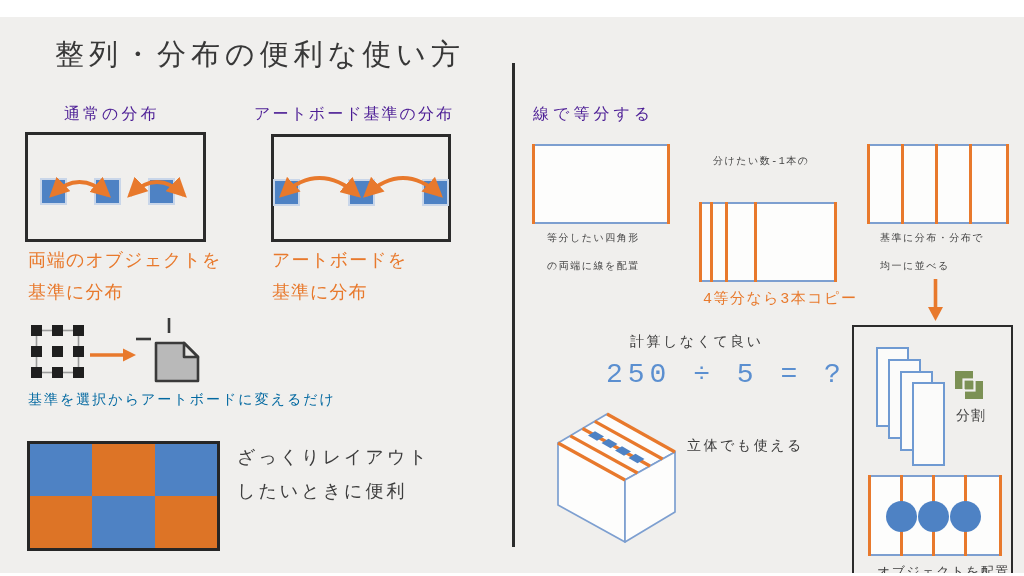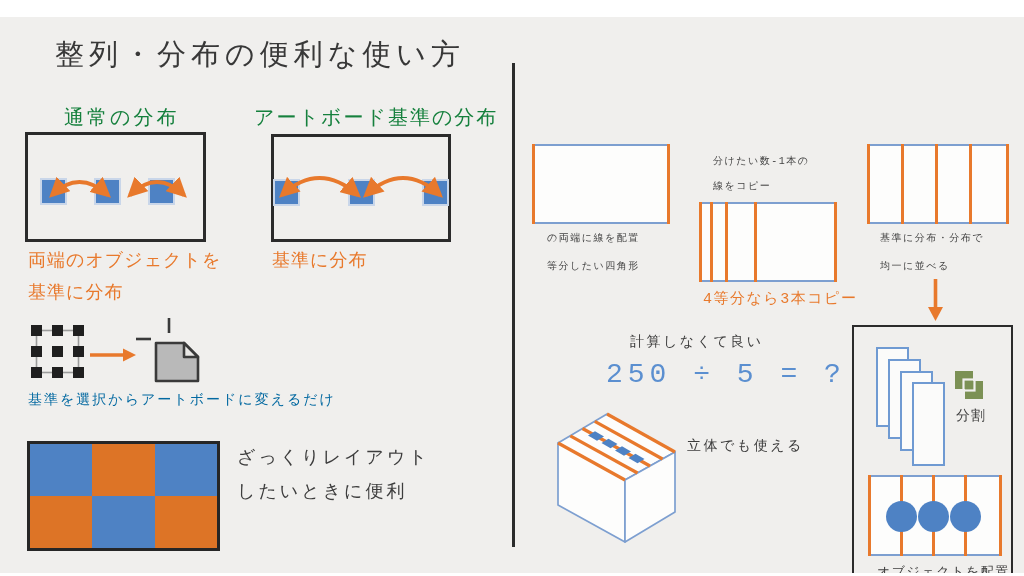--- a/index.html
+++ b/index.html
@@ -2,21 +2,21 @@
 <html><head>
 <meta charset="utf-8">
 <style>
   html,body{margin:0;padding:0;}
   .canvas{
     position:relative;width:1024px;height:556px;background:#f0efed;
     font-family:Liberation Mono, monospace;color:#3a3a3a;overflow:hidden;margin-top:17px;
   }
   .abs{position:absolute;}
   .title{font-size:29px;letter-spacing:5px;font-weight:500;color:#383838;}
-  .sec-label{font-size:20px;letter-spacing:3px;color:#15803d;}
+  .sec-label{font-size:16px;letter-spacing:3px;color:#4c1d95;}
   .frame{border:3px solid #2b2b2b;box-sizing:border-box;}
   .sq{position:absolute;width:27px;height:27px;background:#4e82c4;border:2px solid #c9d6e9;box-sizing:border-box;}
   .cap-orange{font-size:18px;letter-spacing:1px;line-height:32px;color:#e8792c;}
   .cap-ink{font-size:14px;letter-spacing:2px;color:#0369a1;}
   .tip{font-size:18px;letter-spacing:3px;line-height:34px;color:#3d3d3d;}
   .divider{position:absolute;left:512px;top:46px;width:2.5px;height:484px;background:#2b2b2b;}
   .thin-rect{position:absolute;box-sizing:border-box;background:#fdfdfc;
     border-top:2px solid #7d9fd0;border-bottom:2px solid #7d9fd0;}
   .oline{position:absolute;top:-2px;bottom:-2px;width:3px;background:#e8792c;}
   .cap13{font-size:10px;letter-spacing:1.5px;line-height:28px;color:#434343;}
@@ -66,20 +66,21 @@
       <path d="M 8 58 Q 45 24 84 58" fill="none" stroke="#e8792c" stroke-width="4" marker-start="url(#ah2)" marker-end="url(#ah2)"></path>
       <path d="M 92 58 Q 129 24 166 58" fill="none" stroke="#e8792c" stroke-width="4" marker-start="url(#ah2)" marker-end="url(#ah2)"></path>
     </svg>
   </div>
 
   <div class="abs cap-orange" style="left:28px;top:228px;">
     <div>両端のオブジェクトを</div>
     <div>基準に分布</div>
   </div>
   <div class="abs cap-orange" style="left:272px;top:228px;">
+    <div>アートボードを</div>
     <div>基準に分布</div>
   </div>
 
   <svg class="abs" style="left:31px;top:308px;" width="53" height="53" viewBox="0 0 53 53">
     <rect x="5.5" y="5.5" width="42" height="42" fill="none" stroke="#9b9b9b" stroke-width="1.6"></rect>
     <g fill="#1f1f1f">
       <rect x="0" y="0" width="11" height="11"></rect>
         <rect x="21" y="0" width="11" height="11"></rect>
         <rect x="42" y="0" width="11" height="11"></rect>
       <rect x="0" y="21" width="11" height="11"></rect>
@@ -111,33 +112,33 @@
     <div class="cb"></div>
     <div class="co"></div>
   </div>
   <div class="abs tip" style="left:237px;top:424px;">
     <div>ざっくりレイアウト</div>
     <div>したいときに便利</div>
   </div>
 
   <div class="divider"></div>
 
+  <div class="abs sec-label" style="left:533px;top:87px;letter-spacing:4px;">線で等分する</div>
 
   <div class="thin-rect" style="left:533px;top:127px;width:136px;height:80px;">
     <div class="oline" style="left:-1px;"></div>
     <div class="oline" style="right:-1px;"></div>
   </div>
   <div class="abs cap13" style="left:547px;top:208px;">
+    <div>等分したい四角形</div>
     <div>の両端に線を配置</div>
-    <div>等分したい四角形</div>
   </div>
 
   <div class="abs cap13" style="left:713px;top:132px;line-height:25px;">
     <div>分けたい数-1本の</div>
-    <div>線をコピー</div>
   </div>
   <div class="thin-rect" style="left:700px;top:185px;width:136px;height:80px;">
     <div class="oline" style="left:-1px;"></div>
     <div class="oline" style="left:10px;"></div>
     <div class="oline" style="left:25px;"></div>
     <div class="oline" style="left:54px;"></div>
     <div class="oline" style="right:-1px;"></div>
   </div>
   <div class="abs cap13o" style="left:703px;top:272px;">4等分なら3本コピー</div>
 

